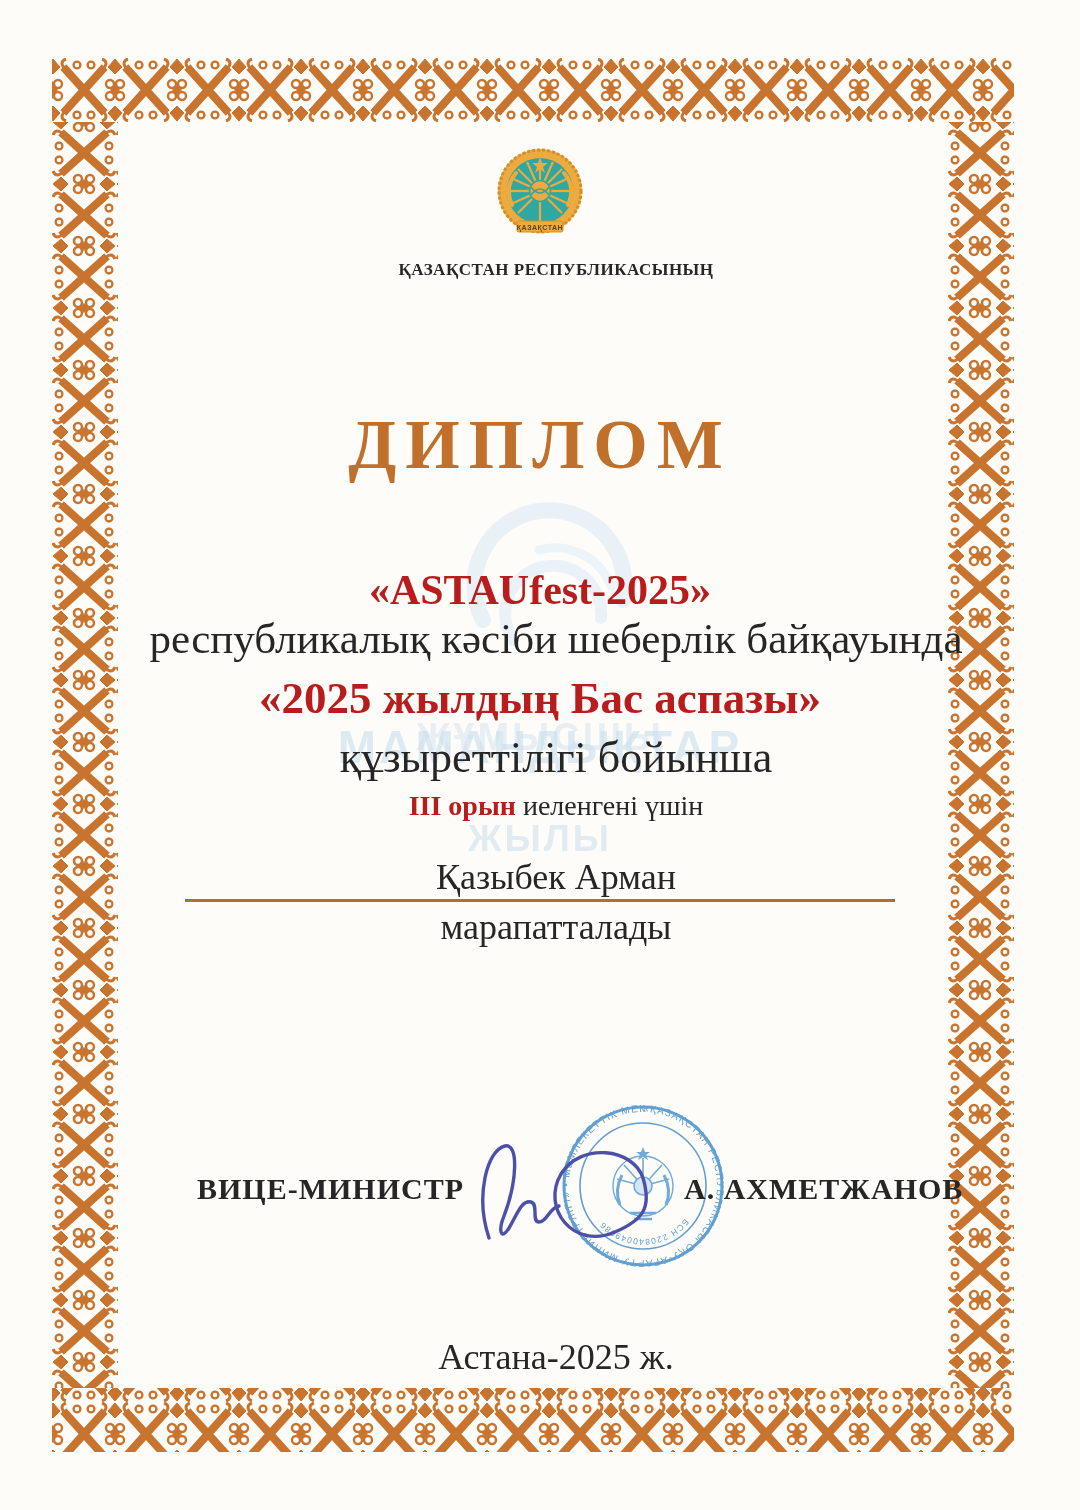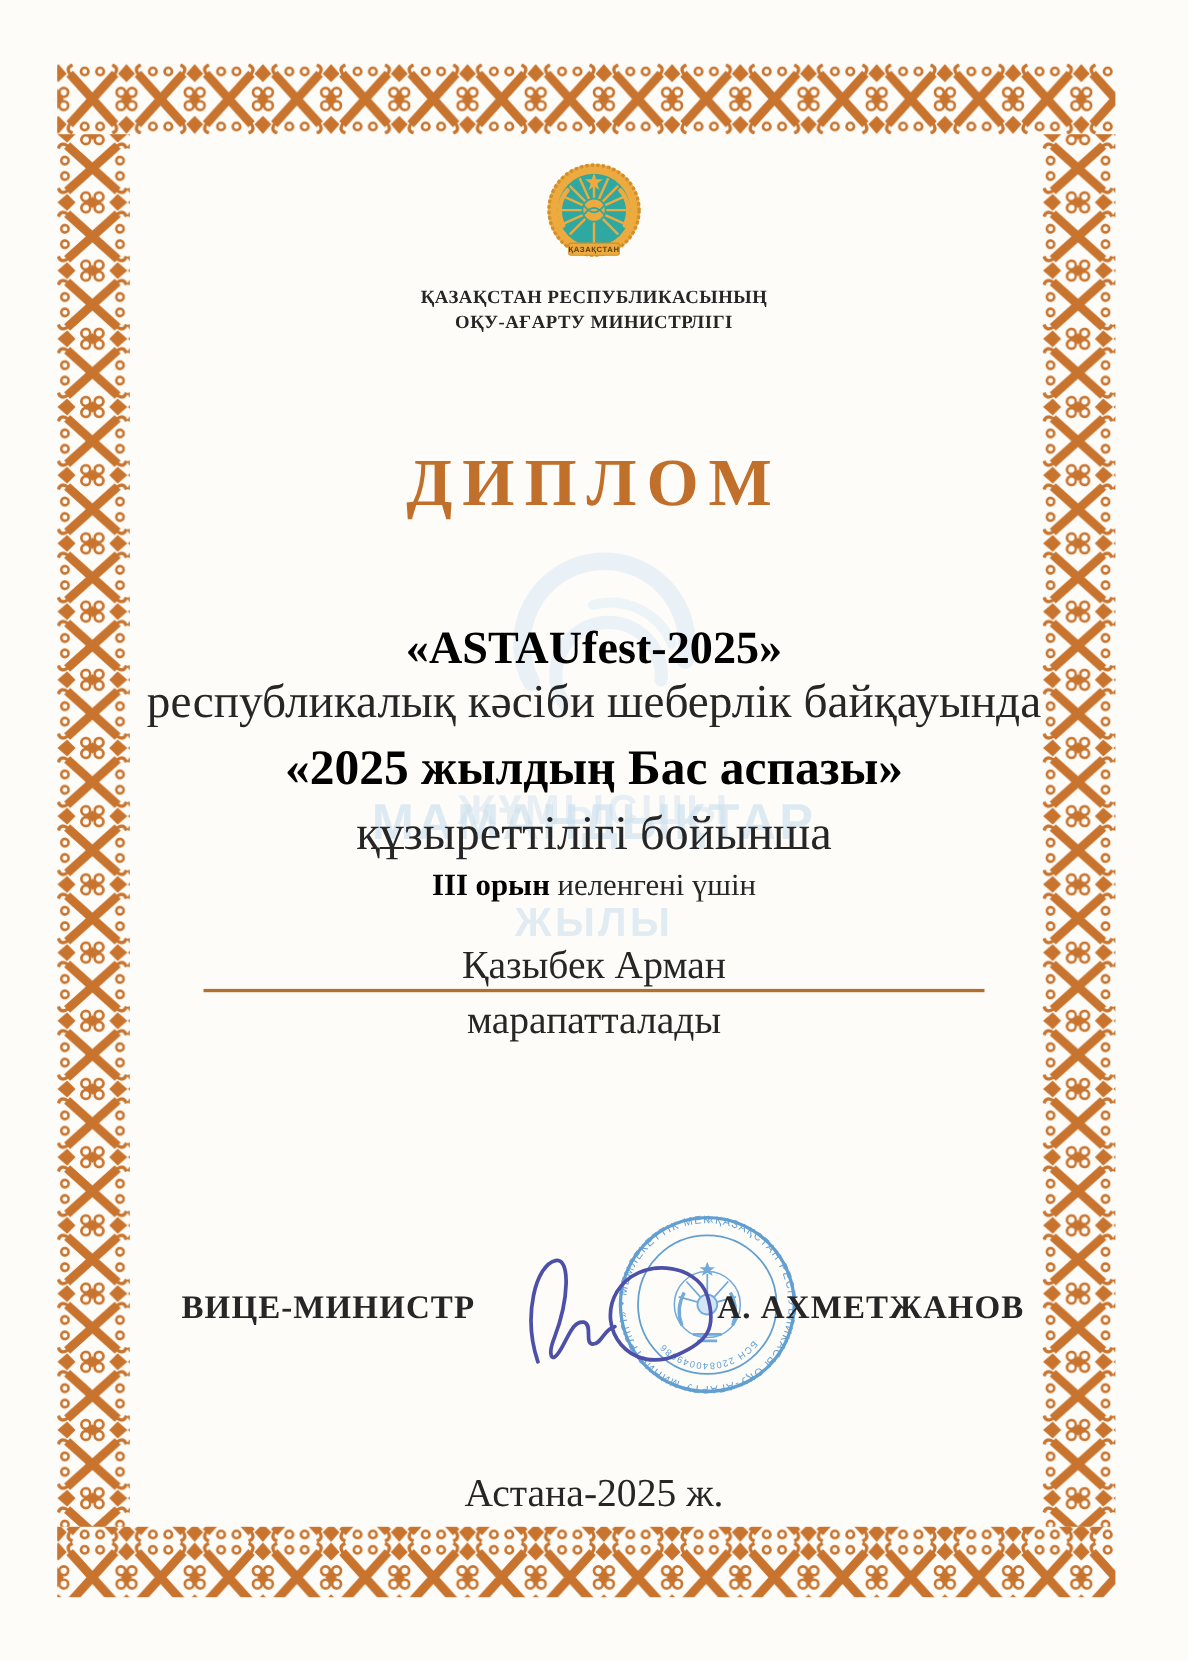--- a/index.html
+++ b/index.html
@@ -3,32 +3,32 @@
 <meta charset="utf-8">
 <style>
   html,body{margin:0;padding:0;}
   body{
     width:1080px;height:1510px;position:relative;overflow:hidden;
     background:#fdfcf9;
     font-family:"Liberation Serif","DejaVu Serif",serif;
   }
   .abs{position:absolute;}
   .center{left:0;right:0;text-align:center;}
-  .ink{color:#262626;}
-  .accent{color:#000000;}
+  .ink{color:#262626;margin-left:32px;}
+  .accent{color:#b91c1c;}
   
   #border-svg{left:0;top:0;z-index:0;pointer-events:none;}
   
   .wm{z-index:1;color:#cadfee;font-family:"Liberation Sans","DejaVu Sans",sans-serif;
       font-weight:bold;letter-spacing:3px;}
   .content{z-index:2;}
   
   .ministry{top:258px;font-size:17px;font-weight:bold;line-height:23px;letter-spacing:.5px;}
   
-  .title{top:405px;font-size:61px;font-weight:bold;letter-spacing:9px;color:#c1702b;}
+  .title{top:405px;font-size:70px;font-weight:bold;letter-spacing:9px;color:#c1702b;}
   
   .l-event{top:566px;font-size:42px;font-weight:bold;}
   .l-1{top:614px;font-size:43px;}
   .l-nom{top:672px;font-size:45px;font-weight:bold;}
   .l-2{top:732px;font-size:44px;}
   .l-3{top:790px;font-size:28px;}
   .l-3 .place{font-weight:bold;}
   .l-name{top:856px;font-size:36px;}
   .rule{top:899px;left:185px;width:710px;height:3px;background:#b2702f;z-index:2;}
   .l-award{top:906px;font-size:36px;}
@@ -125,21 +125,20 @@
   <polygon points="44,10 46,16 52,16 47,20 49,26 44,22 39,26 41,20 36,16 42,16" fill="#edaa3e"></polygon>
   <circle cx="44" cy="44" r="11" fill="#edaa3e"></circle>
   <circle cx="44" cy="44" r="10.5" fill="none" stroke="#2fa8a2" stroke-width="1.6"></circle>
   <path d="M35,40 Q44,52 53,40 M35,48 Q44,36 53,48" fill="none" stroke="#2fa8a2" stroke-width="1.6"></path>
   <rect x="21" y="74" width="46" height="11" rx="2" fill="#edaa3e" stroke="#d08f2a" stroke-width="1"></rect>
   <text x="44" y="82.5" text-anchor="middle" font-size="7" font-weight="bold" fill="#5d4210" font-family="Liberation Sans, sans-serif" letter-spacing=".5">ҚАЗАҚСТАН</text>
 </svg>
 
 <div class="abs content center ministry ink">
   <div>ҚАЗАҚСТАН РЕСПУБЛИКАСЫНЫҢ</div>
-  <div>ОҚУ-АҒАРТУ МИНИСТРЛІГІ</div>
 </div>
 
 <div class="abs content center title">ДИПЛОМ</div>
 
 <div class="abs content center l-event accent">«ASTAUfest-2025»</div>
 <div class="abs content center l-1 ink">республикалық кәсіби шеберлік байқауында</div>
 <div class="abs content center l-nom accent">«2025 жылдың Бас аспазы»</div>
 <div class="abs content center l-2 ink">құзыреттілігі бойынша</div>
 <div class="abs content center l-3 ink"><span class="place accent">III орын</span><span> иеленгені үшін</span></div>
 

